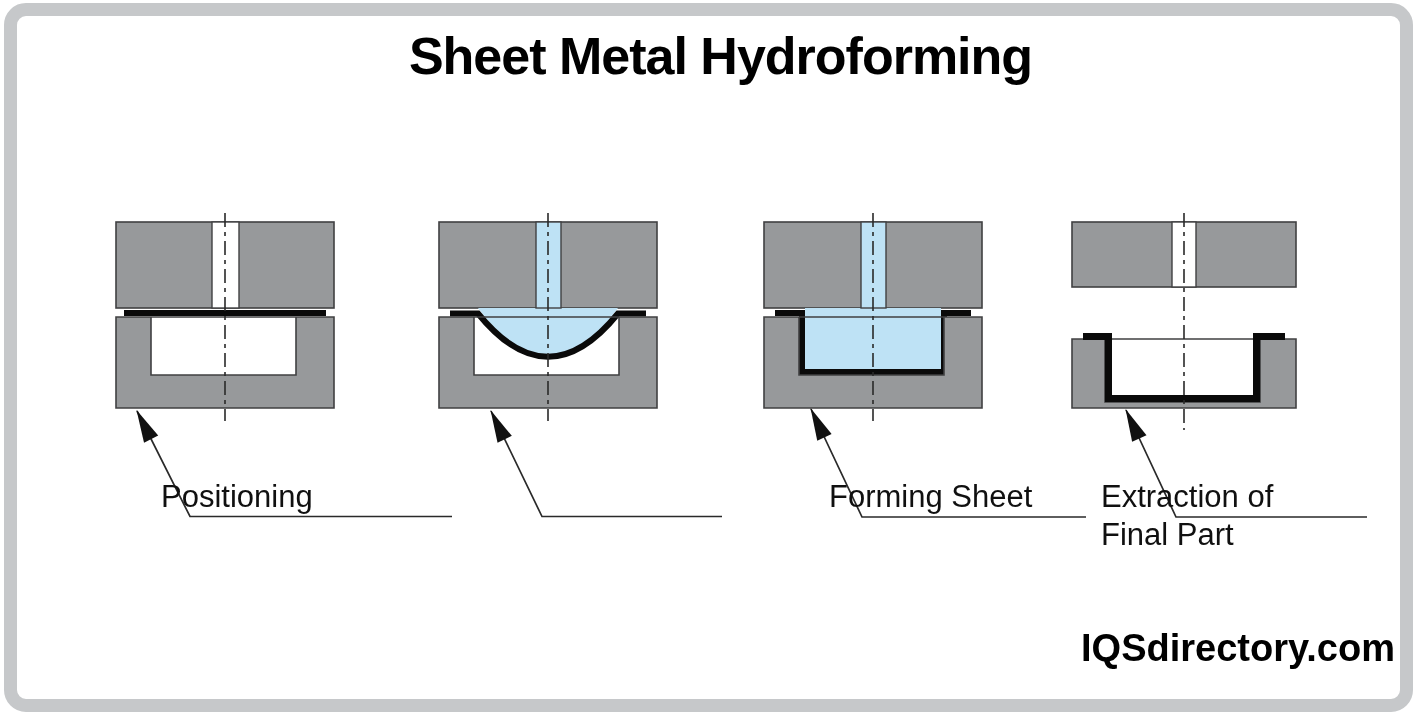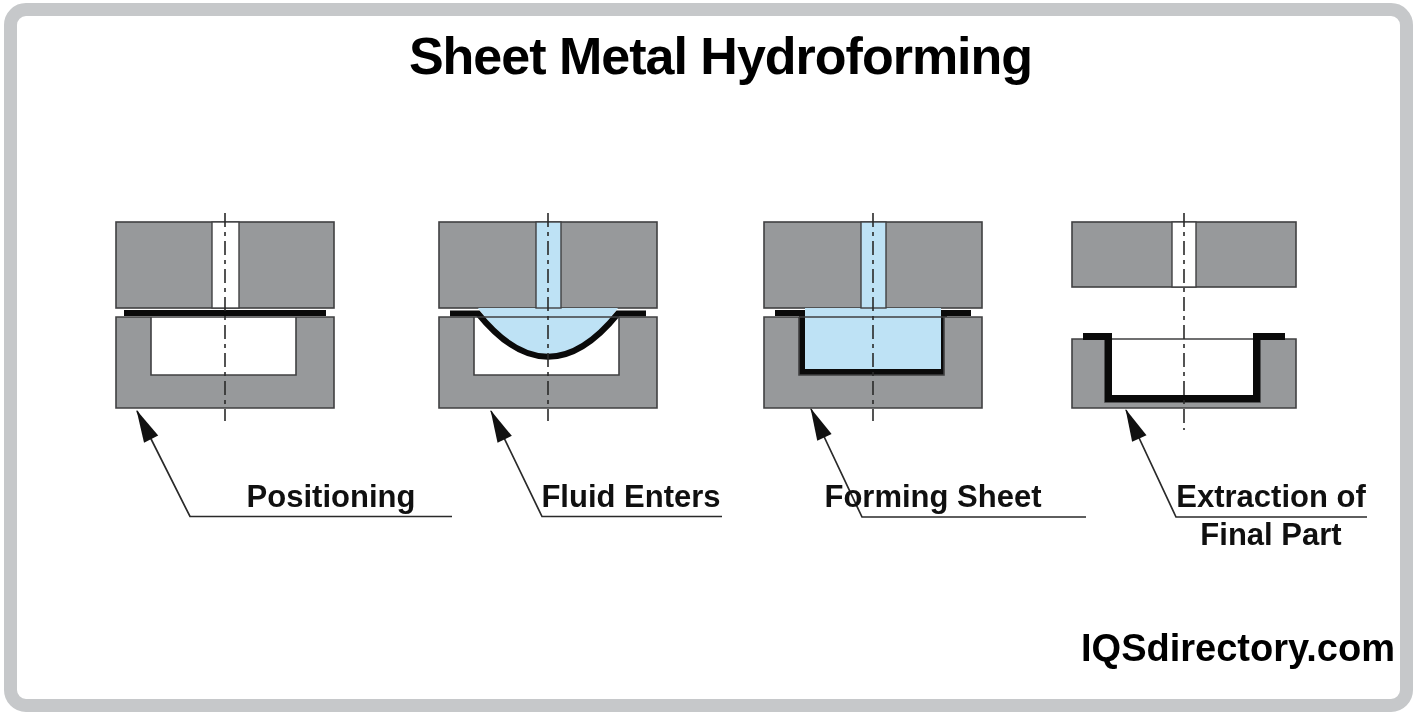--- a/index.html
+++ b/index.html
@@ -16,22 +16,22 @@
   .die{fill:var(--die_gray,#97999b);stroke:var(--outline_dark,#404042);stroke-width:1.6px;}
   .channel-white{fill:var(--background_white,#fff);stroke:var(--outline_dark,#404042);stroke-width:1.4px;}
   .channel-blue{fill:var(--fluid_blue,#bee2f5);stroke:var(--outline_dark,#404042);stroke-width:1.4px;}
   .fluid{fill:var(--fluid_blue,#bee2f5);stroke:none;}
   .sheet{fill:var(--sheet_black,#0a0a0a);}
   .sheet-stroke{fill:none;stroke:var(--sheet_black,#0a0a0a);stroke-width:6px;}
   .part-stroke{fill:none;stroke:var(--sheet_black,#0a0a0a);stroke-width:7px;}
   .centerline{stroke:var(--leader_dark,#2a2a2a);stroke-width:1.6px;
               stroke-dasharray:14 5 4 5;fill:none;}
   .leader{fill:none;stroke:var(--leader_dark,#2a2a2a);stroke-width:1.7px;}
-  .label{position:absolute;width:340px;text-align:center;
-         font-size:31px;font-weight:bold;color:#101010;line-height:38px;}
+  .label{position:absolute;width:340px;
+         font-size:31px;font-weight:normal;color:#101010;line-height:38px;}
   .watermark{position:absolute;right:22px;top:626px;
              font-size:38px;font-weight:bold;color:#000000;line-height:44px;}
 </style>
 </head>
 <body>
 
 <div class="canvas">
 
   <div class="frame"></div>
 
@@ -82,25 +82,21 @@
       <path class="leader" marker-end="url(#arrowhead)" d="M452,516.5 L190,516.5 L137,411"></path>
       <path class="leader" marker-end="url(#arrowhead)" d="M722,516.5 L542,516.5 L491,411"></path>
       <path class="leader" marker-end="url(#arrowhead)" d="M1086,517 L862,517 L811,409"></path>
       <path class="leader" marker-end="url(#arrowhead)" d="M1367,517 L1176,517 L1126,410"></path>
     </g>
   </svg>
 
   <div class="label" style="left:161px;top:478px;">
     <div>Positioning</div>
   </div>
-  <div class="label" style="left:461px;top:478px;">
-    <div>Fluid Enters</div>
-    <div></div>
-  </div>
-  <div class="label" style="left:763px;top:478px;">
+  <div class="label" style="left:829px;top:478px;">
     <div>Forming Sheet</div>
   </div>
   <div class="label" style="left:1101px;top:478px;">
     <div>Extraction of</div>
     <div>Final Part</div>
   </div>
 
   <div class="watermark">IQSdirectory.com</div>
 
 </div>

